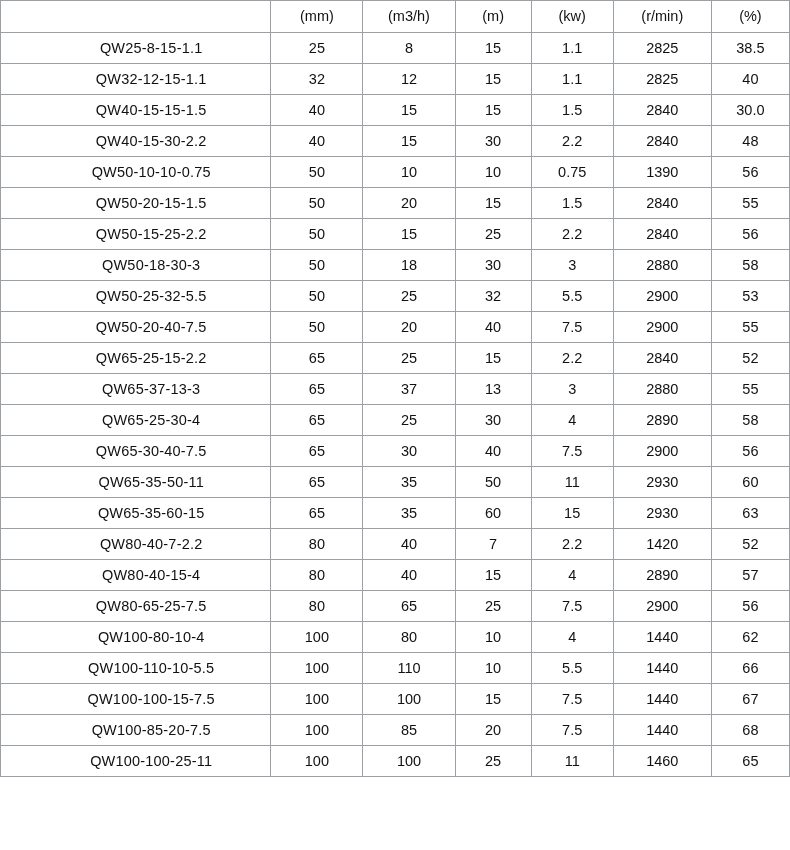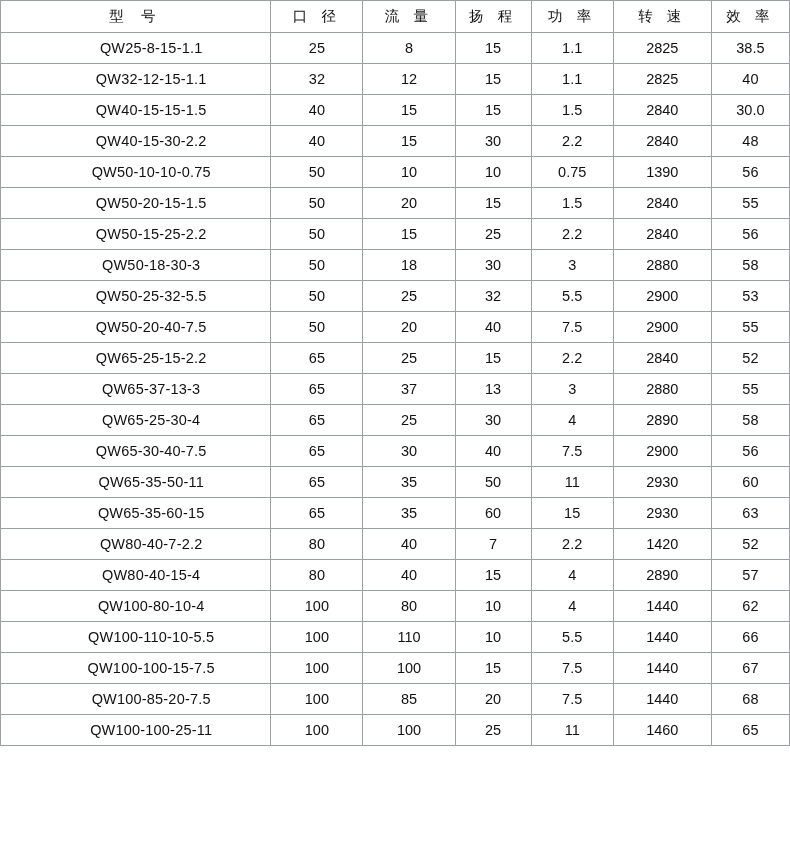--- a/index.html
+++ b/index.html
@@ -67,27 +67,27 @@
     <col class="col-model">
     <col class="col-bore">
     <col class="col-flow">
     <col class="col-head">
     <col class="col-power">
     <col class="col-speed">
     <col class="col-eff">
   </colgroup>
   <thead>
     <tr>
-      <td class="hdr-title">型  号</td>
-      <td class="hdr-cn">口 径</td>
-      <td class="hdr-cn">流 量</td>
-      <td class="hdr-cn">扬 程</td>
-      <td class="hdr-cn">功 率</td>
-      <td class="hdr-cn">转 速</td>
-      <td class="hdr-cn">效 率</td>
+      <td class="hdr-unit"></td>
+      <td class="hdr-unit">(mm)</td>
+      <td class="hdr-unit">(m3/h)</td>
+      <td class="hdr-unit">(m)</td>
+      <td class="hdr-unit">(kw)</td>
+      <td class="hdr-unit">(r/min)</td>
+      <td class="hdr-unit">(%)</td>
     </tr>
   </thead>
   <tbody id="table-body">
       <tr>
         <td class="model-cell">QW25-8-15-1.1</td>
         <td>25</td>
         <td>8</td>
         <td>15</td>
         <td>1.1</td>
         <td>2825</td>
@@ -240,20 +240,29 @@
       <tr>
         <td class="model-cell">QW80-40-15-4</td>
         <td>80</td>
         <td>40</td>
         <td>15</td>
         <td>4</td>
         <td>2890</td>
         <td>57</td>
       </tr>
       <tr>
+        <td class="model-cell">QW80-65-25-7.5</td>
+        <td>80</td>
+        <td>65</td>
+        <td>25</td>
+        <td>7.5</td>
+        <td>2900</td>
+        <td>56</td>
+      </tr>
+      <tr>
         <td class="model-cell">QW100-80-10-4</td>
         <td>100</td>
         <td>80</td>
         <td>10</td>
         <td>4</td>
         <td>1440</td>
         <td>62</td>
       </tr>
       <tr>
         <td class="model-cell">QW100-110-10-5.5</td>

